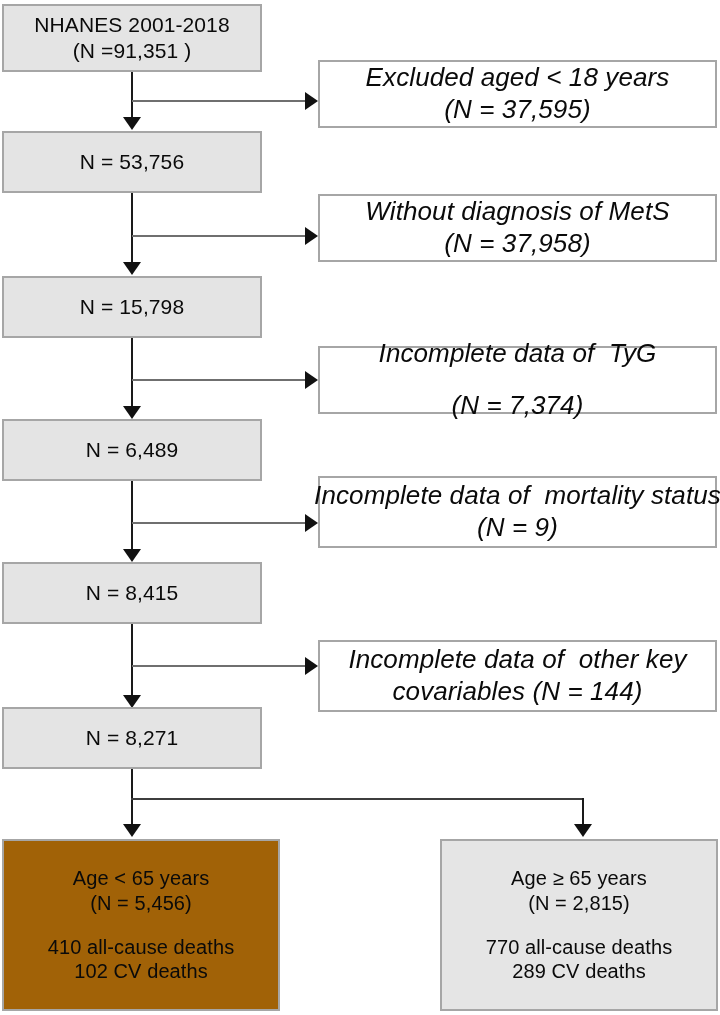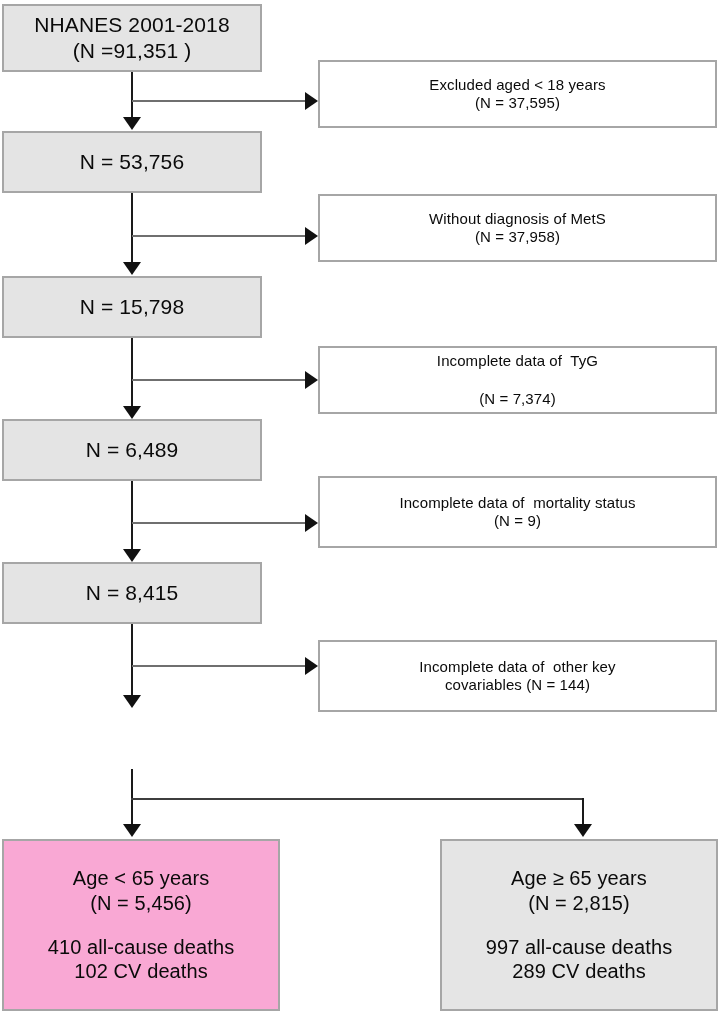--- a/index.html
+++ b/index.html
@@ -34,24 +34,25 @@
   .box .line {
     display: block;
     white-space: pre;
   }
   .box-gray {
     background: #e4e4e4;
     font-size: 21px;
   }
   .box-white {
     background: #ffffff;
-    font-size: 15px;
+    font-size: 26px;
+    font-style: italic;
   }
   .box-blue-light {
-    background: #f9a8d4;
+    background: #a16207;
     font-size: 20px;
   }
   .box-blue-dark {
     background: #e5e5e5;
     font-size: 20px;
   }
   .spacer {
     display: block;
     height: 20px;
   }
@@ -133,40 +134,43 @@
 
   <div class="box box-gray" style="left:2px; top:562px; width:260px; height:62px;">
     <span class="line">N = 8,415</span>
   </div>
 
   <div class="vline" style="left:131px; top:624px; height:78px;"></div>
   <div class="arrow-down" style="left:123px; top:695px;"></div>
   <div class="hline" style="left:132px; top:665px; width:177px;"></div>
   <div class="arrow-right" style="left:305px; top:657px;"></div>
 
+  <div class="box box-gray" style="left:2px; top:707px; width:260px; height:62px;">
+    <span class="line">N = 8,271</span>
+  </div>
 
   <div class="vline" style="left:131px; top:769px; height:62px;"></div>
   <div class="hline-dark" style="left:131px; top:798px; width:452px;"></div>
   <div class="vline" style="left:582px; top:798px; height:33px;"></div>
   <div class="arrow-down" style="left:123px; top:824px;"></div>
   <div class="arrow-down" style="left:574px; top:824px;"></div>
 
   <div class="box box-blue-light" style="left:2px; top:839px; width:278px; height:172px;">
     <span class="line">Age &lt; 65 years</span>
     <span class="line">(N = 5,456)</span>
     <span class="spacer"></span>
     <span class="line">410 all-cause deaths</span>
     <span class="line">102 CV deaths</span>
   </div>
 
   <div class="box box-blue-dark" style="left:440px; top:839px; width:278px; height:172px;">
     <span class="line">Age ≥ 65 years</span>
     <span class="line">(N = 2,815)</span>
     <span class="spacer"></span>
-    <span class="line">997 all-cause deaths</span>
+    <span class="line">770 all-cause deaths</span>
     <span class="line">289 CV deaths</span>
   </div>
 
   <div class="box box-white" style="left:318px; top:60px; width:399px; height:68px;">
     <span class="line">Excluded aged &lt; 18 years</span>
     <span class="line">(N = 37,595)</span>
   </div>
 
   <div class="box box-white" style="left:318px; top:194px; width:399px; height:68px;">
     <span class="line">Without diagnosis of MetS</span>

